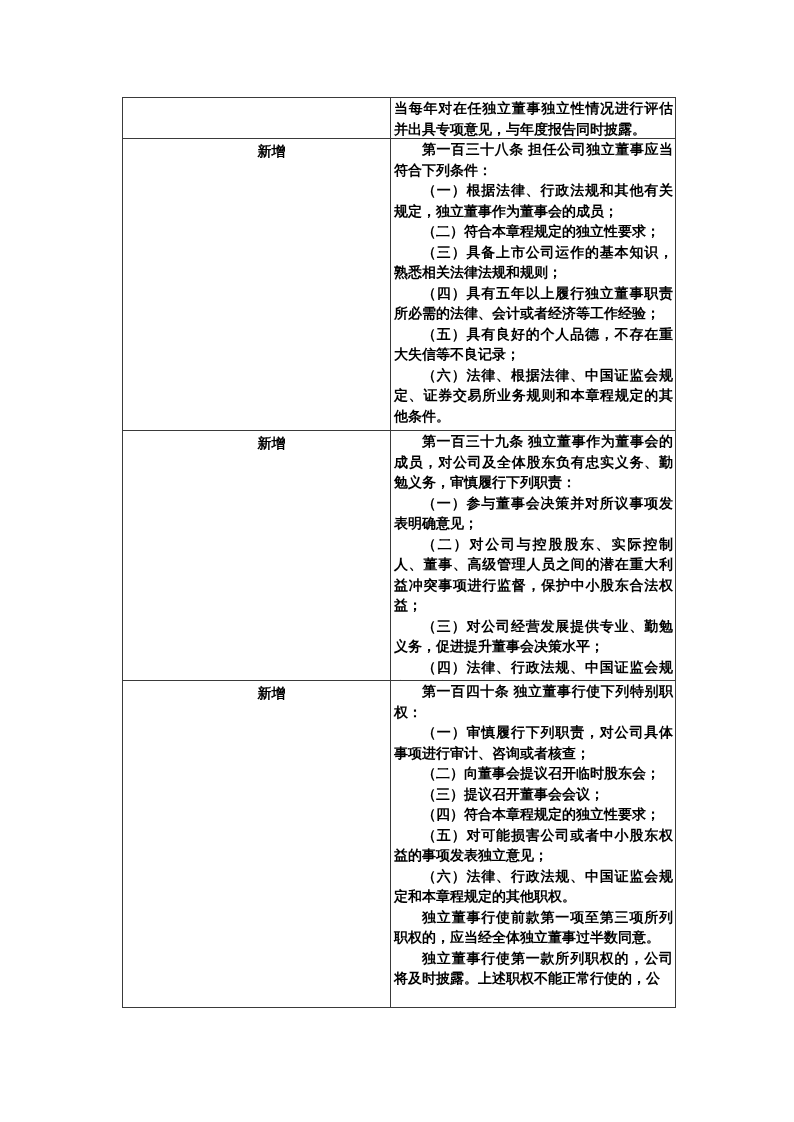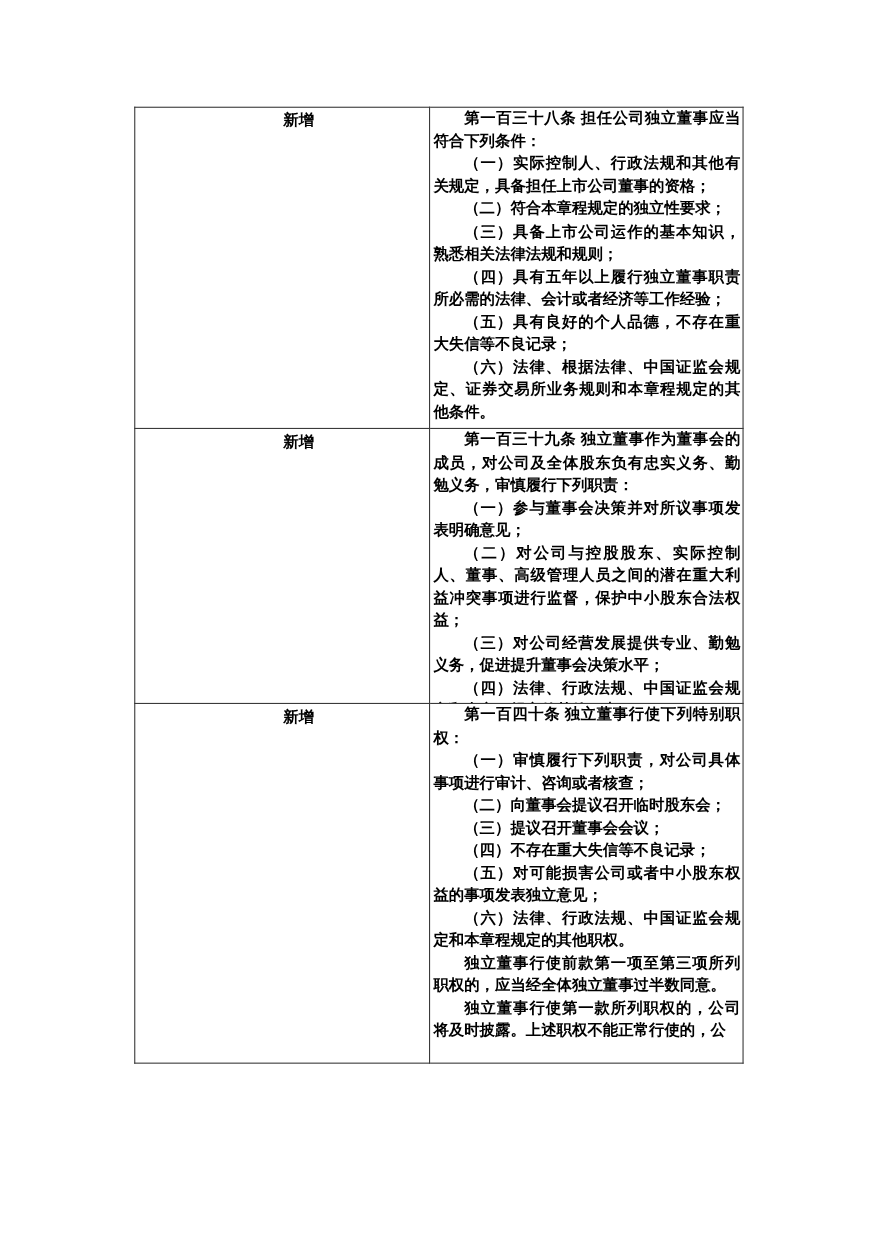--- a/index.html
+++ b/index.html
@@ -52,30 +52,40 @@
   tr.row-1 td{height:292px;} tr.row-1 .cell-content{max-height:291px;}
   tr.row-2 td{height:250px;} tr.row-2 .cell-content{max-height:249px;}
   tr.row-3 td{height:327px;} tr.row-3 .cell-content{max-height:326px;}
 </style>
 </head>
 <body>
 
 <div class="page">
   <table class="doc-table">
     <tbody id="table-body">
+        <tr class="row-0">
+          <td class="left-cell">
+            <div class="cell-content left-content"></div>
+          </td>
+          <td class="right-cell">
+            <div class="cell-content right-content">
+              <p class="para">当每年对在任独立董事独立性情况进行评估并出具专项意见，与年度报告同时披露。</p>
+            </div>
+          </td>
+        </tr>
         <tr class="row-1">
           <td class="left-cell">
             <div class="cell-content left-content">
               <p class="para">新增</p>
             </div>
           </td>
           <td class="right-cell">
             <div class="cell-content right-content">
               <p class="para indent">第一百三十八条  担任公司独立董事应当符合下列条件：</p>
-              <p class="para indent">（一）实际控制人、行政法规和其他有关规定，具备担任上市公司董事的资格；</p>
+              <p class="para indent">（一）根据法律、行政法规和其他有关规定，独立董事作为董事会的成员；</p>
               <p class="para indent">（二）符合本章程规定的独立性要求；</p>
               <p class="para indent">（三）具备上市公司运作的基本知识，熟悉相关法律法规和规则；</p>
               <p class="para indent">（四）具有五年以上履行独立董事职责所必需的法律、会计或者经济等工作经验；</p>
               <p class="para indent">（五）具有良好的个人品德，不存在重大失信等不良记录；</p>
               <p class="para indent">（六）法律、根据法律、中国证监会规定、证券交易所业务规则和本章程规定的其他条件。</p>
             </div>
           </td>
         </tr>
         <tr class="row-2">
           <td class="left-cell">
@@ -98,21 +108,21 @@
             <div class="cell-content left-content">
               <p class="para">新增</p>
             </div>
           </td>
           <td class="right-cell">
             <div class="cell-content right-content">
               <p class="para indent">第一百四十条  独立董事行使下列特别职权：</p>
               <p class="para indent">（一）审慎履行下列职责，对公司具体事项进行审计、咨询或者核查；</p>
               <p class="para indent">（二）向董事会提议召开临时股东会；</p>
               <p class="para indent">（三）提议召开董事会会议；</p>
-              <p class="para indent">（四）不存在重大失信等不良记录；</p>
+              <p class="para indent">（四）符合本章程规定的独立性要求；</p>
               <p class="para indent">（五）对可能损害公司或者中小股东权益的事项发表独立意见；</p>
               <p class="para indent">（六）法律、行政法规、中国证监会规定和本章程规定的其他职权。</p>
               <p class="para indent">独立董事行使前款第一项至第三项所列职权的，应当经全体独立董事过半数同意。</p>
               <p class="para indent">独立董事行使第一款所列职权的，公司将及时披露。上述职权不能正常行使的，公</p>
             </div>
           </td>
         </tr>
       </tbody>
   </table>
 </div>

